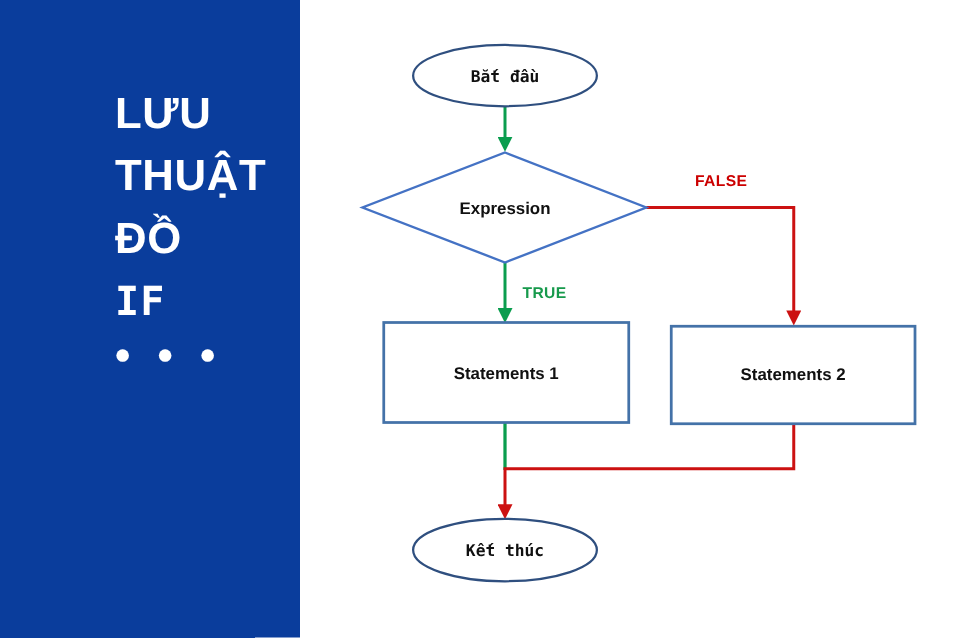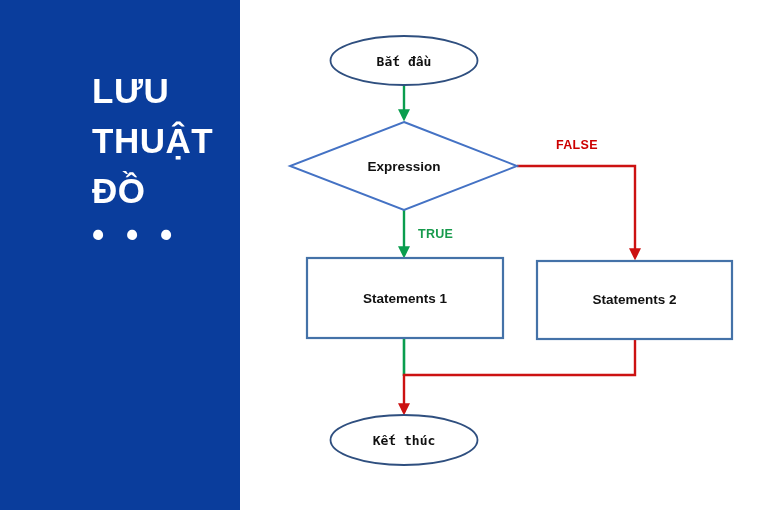--- a/index.html
+++ b/index.html
@@ -113,20 +113,21 @@
 </head>
 <body>
 
 <div id="stage">
 
   <div id="side-panel">
     <div id="side-title">
       <div class="side-line">LƯU</div>
       <div class="side-line">THUẬT</div>
       <div class="side-line">ĐỒ</div>
+      <div class="side-line mono">IF</div>
       <div class="side-dots">• • •</div>
     </div>
   </div>
 
   <div id="flow">
     <svg width="525" height="510" viewBox="0 0 525 510" xmlns="http://www.w3.org/2000/svg">
 
       <defs>
         <marker id="arrow-green" viewBox="0 0 10 10" refX="7.2" refY="5" markerWidth="5" markerHeight="5" orient="auto-start-reverse">
           <path d="M 0 0 L 10 5 L 0 10 z" fill="#0A9D4E"></path>

